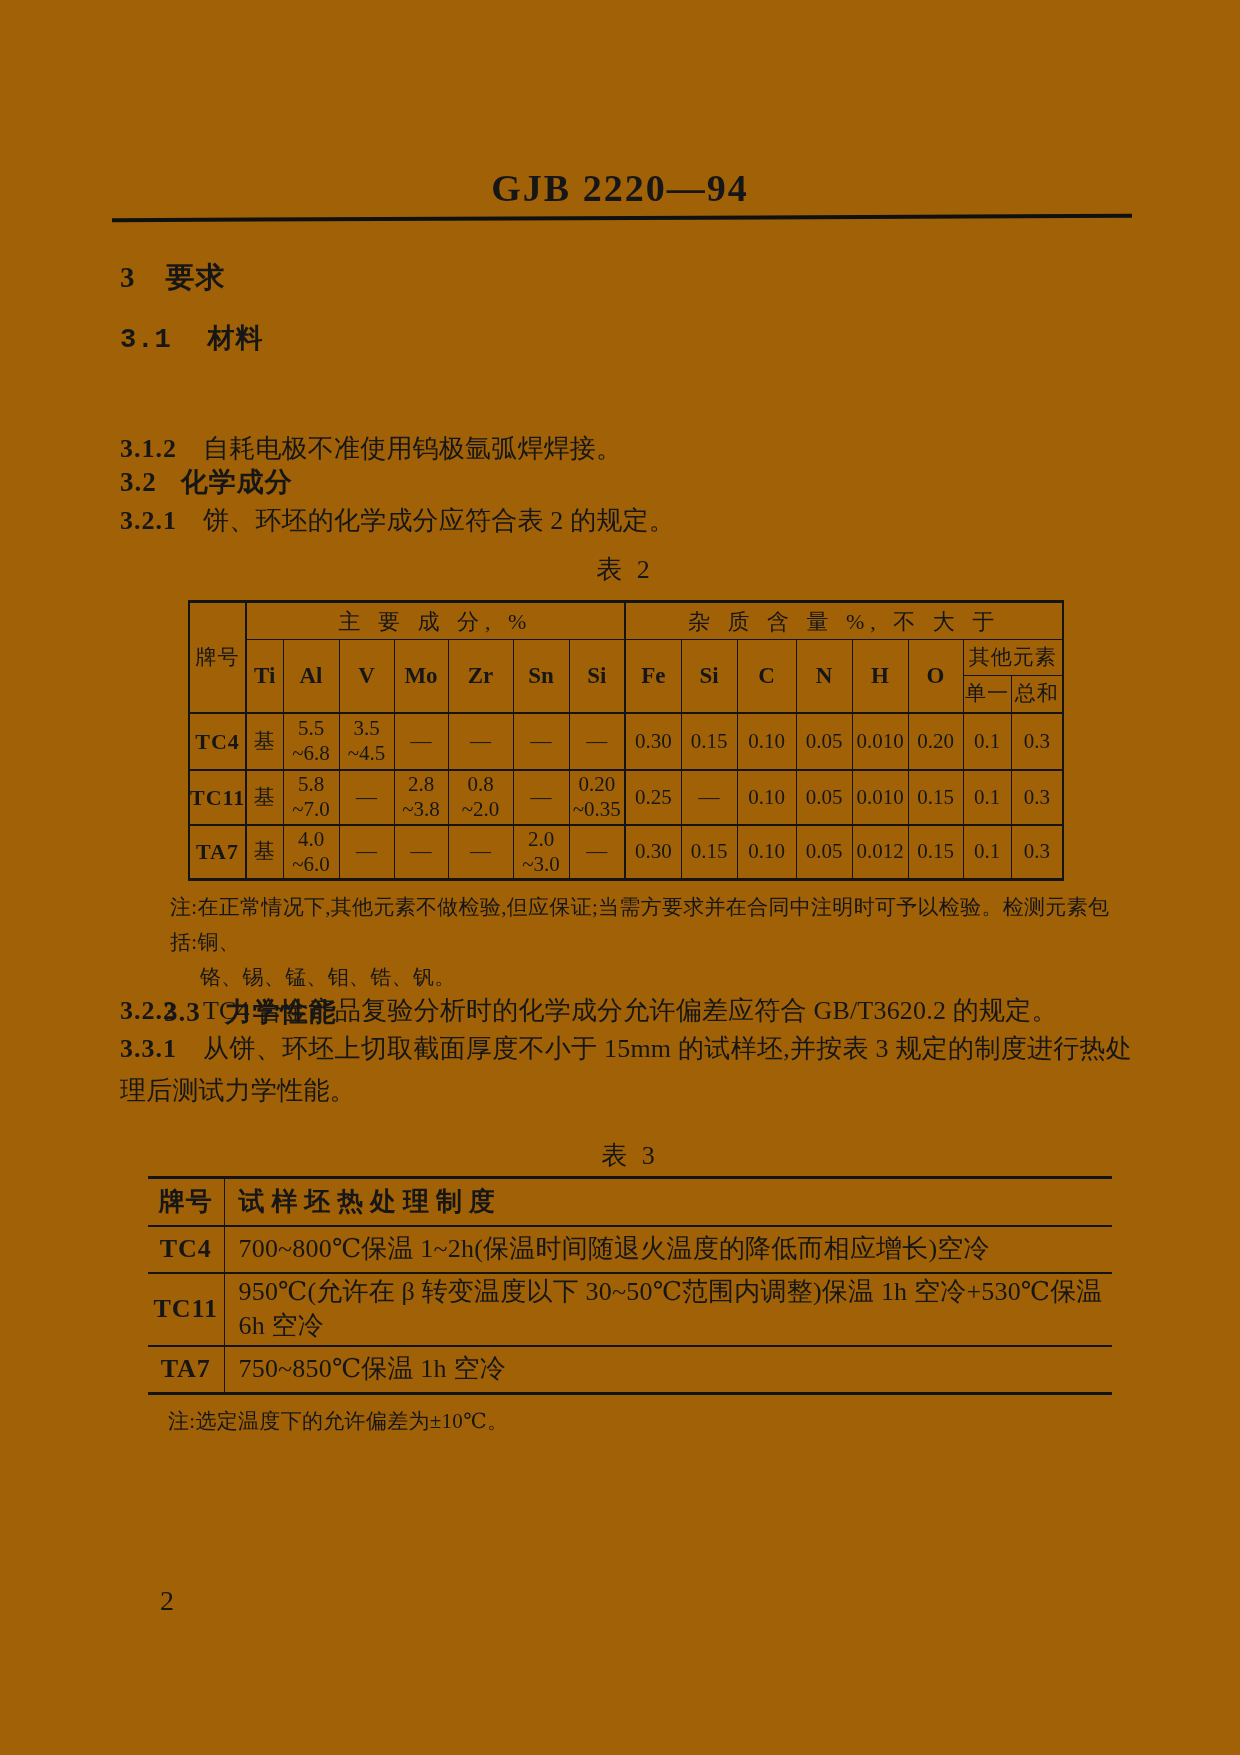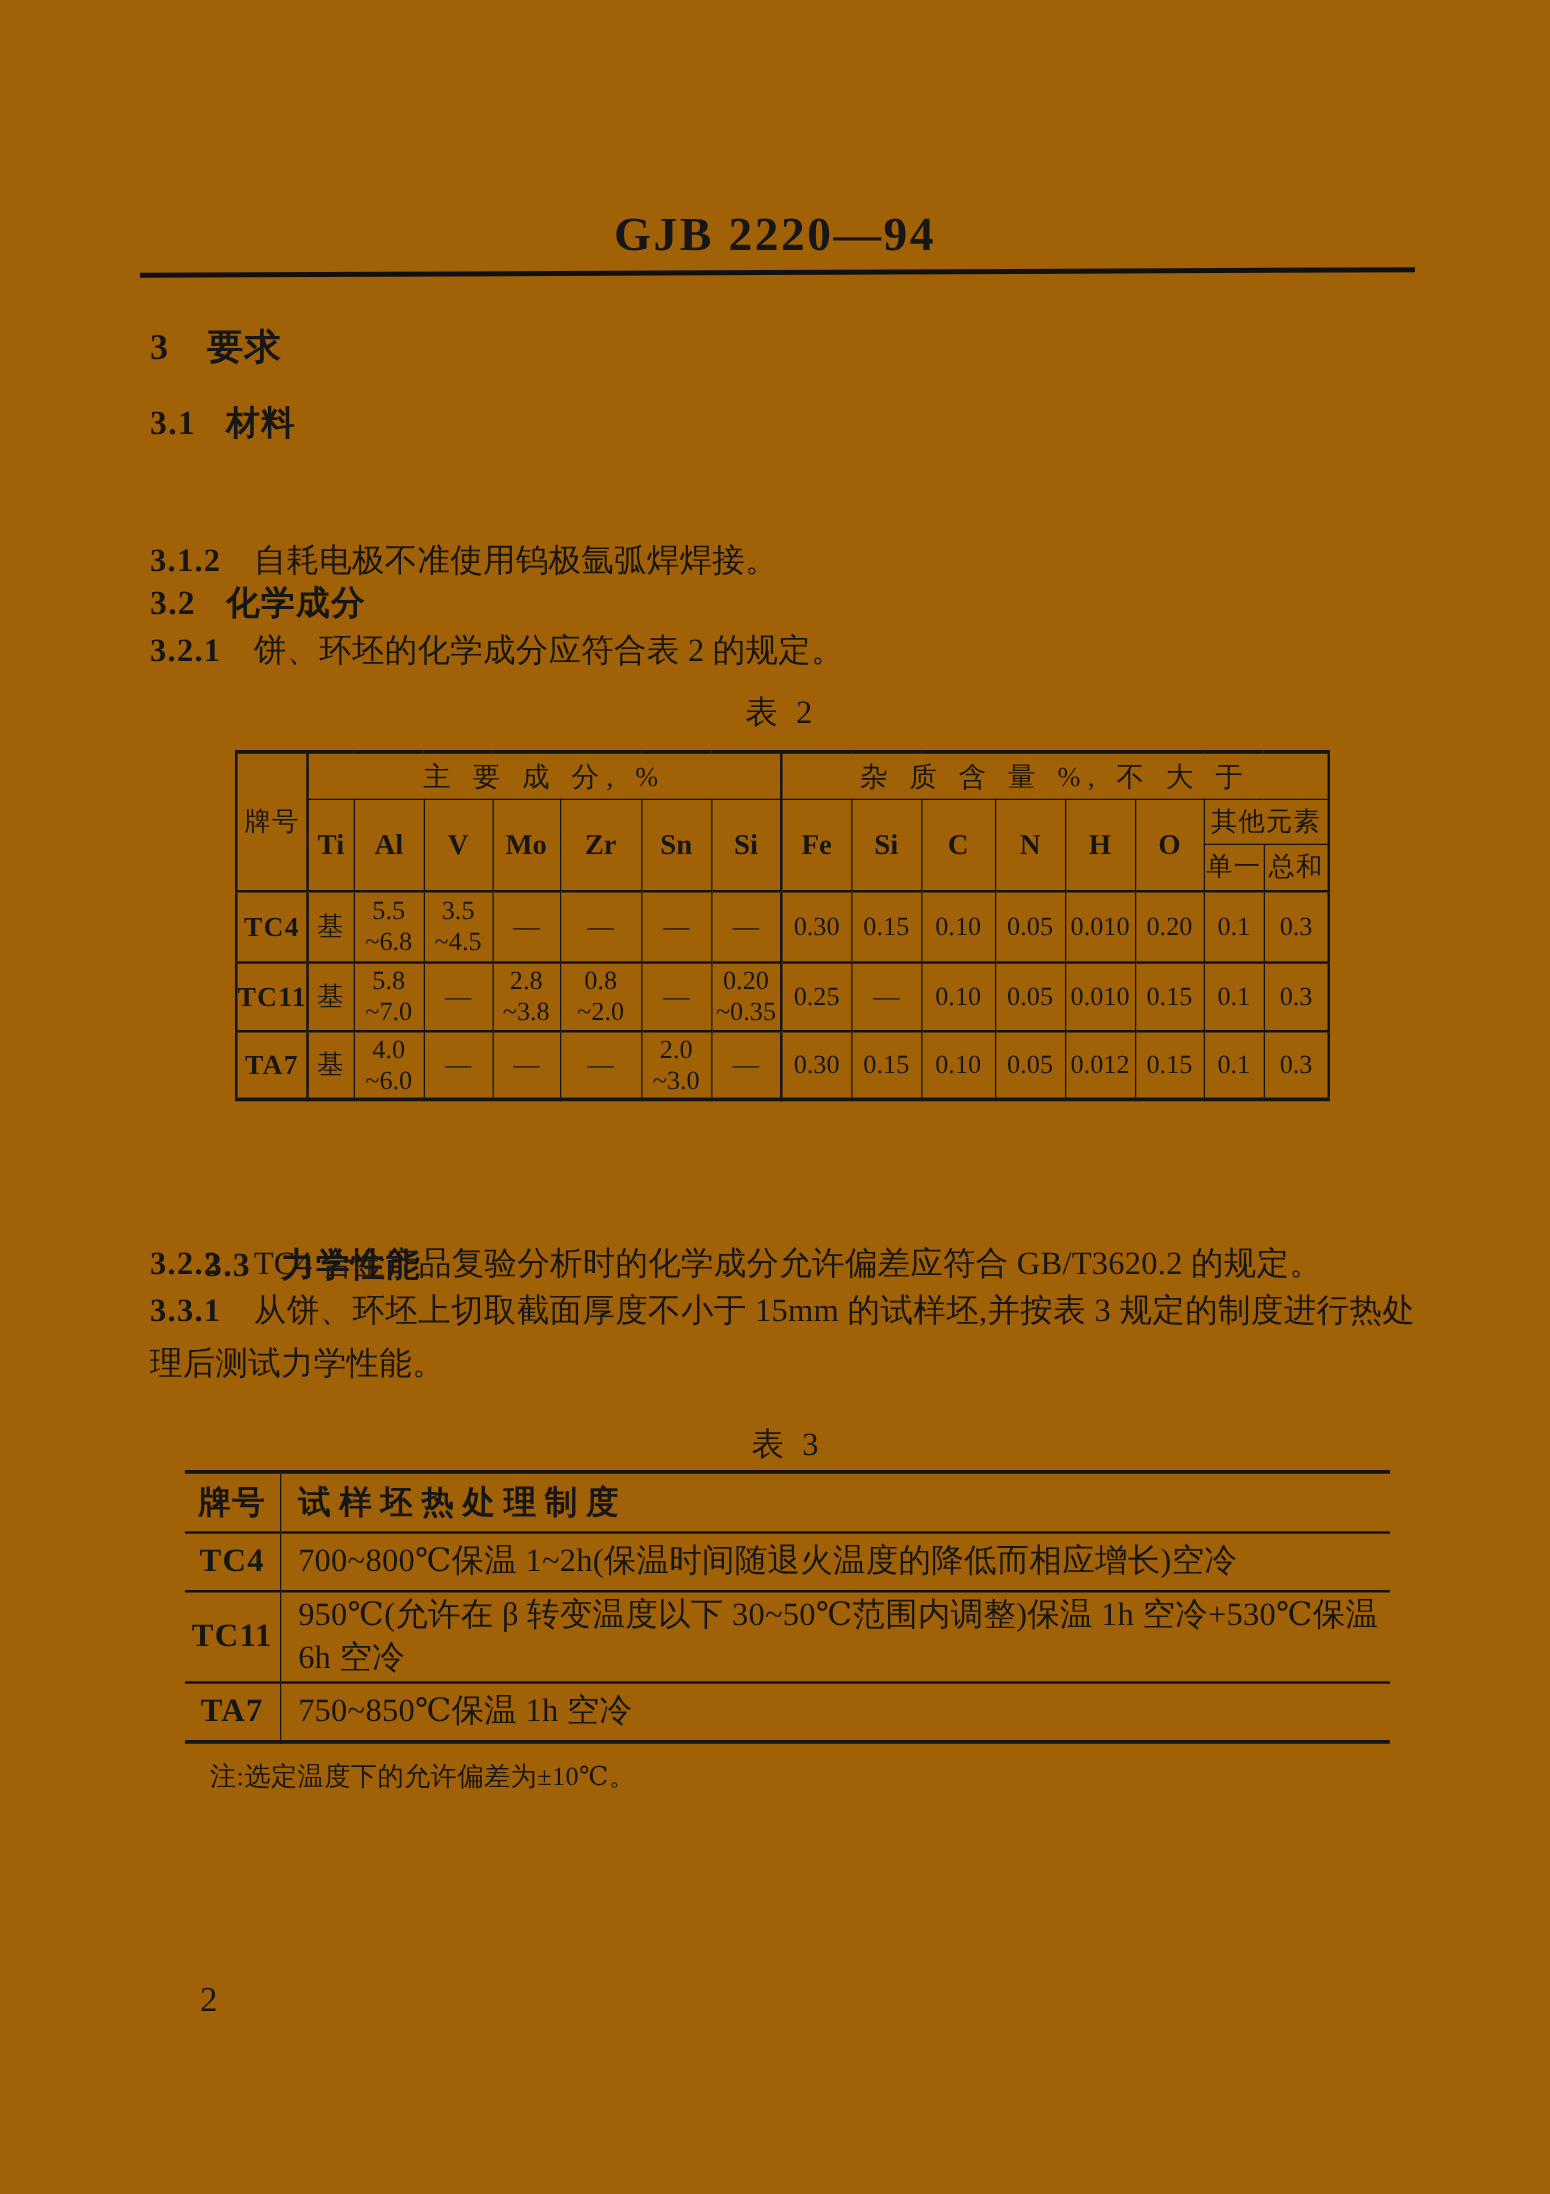--- a/index.html
+++ b/index.html
@@ -59,21 +59,21 @@
 <div class="page">
 
   <div class="abs doc-code">GJB 2220—94</div>
   <div class="abs head-rule"></div>
 
   <div class="abs h1" style="left:120px;top:258px;">
     <span class="num">3</span><span>要求</span>
   </div>
 
   <div class="abs h1" style="left:120px;top:320px;font-size:27px;">
-    <span class="num" style="margin-right:24px;">3.1</span><span>材料</span>
+    <span class="num" style="margin-right:36px;font-family:Liberation Mono, monospace;">3.1</span><span>材料</span>
   </div>
 
 
   <div class="abs clause" style="left:120px;top:428px;">
     <span class="num">3.1.2</span><span>自耗电极不准使用钨极氩弧焊焊接。</span>
   </div>
 
   <div class="abs h1" style="left:120px;top:464px;font-size:27px;">
     <span class="num" style="margin-right:24px;">3.2</span><span>化学成分</span>
   </div>
@@ -187,20 +187,24 @@
       <td>0.10</td>
       <td>0.05</td>
       <td>0.012</td>
       <td>0.15</td>
       <td>0.1</td>
       <td>0.3</td>
     </tr>
   </tbody>
     </table>
 
+  <div class="abs note" style="left:170px;top:890px;width:950px;">
+    <div>注:在正常情况下,其他元素不做检验,但应保证;当需方要求并在合同中注明时可予以检验。检测元素包括:铜、</div>
+    <div class="l2">铬、锡、锰、钼、锆、钒。</div>
+  </div>
 
   <div class="abs clause" style="left:120px;top:952px;margin-top:38px;">
     <span class="num">3.2.2</span><span>TC4 合金产品复验分析时的化学成分允许偏差应符合 GB/T3620.2 的规定。</span>
   </div>
 
   <div class="abs h1" style="left:120px;top:994px;font-size:27px;margin-left:44px;">
     <span class="num" style="margin-right:24px;">3.3</span><span>力学性能</span>
   </div>
 
   <div class="abs clause" style="left:120px;top:1028px;">

